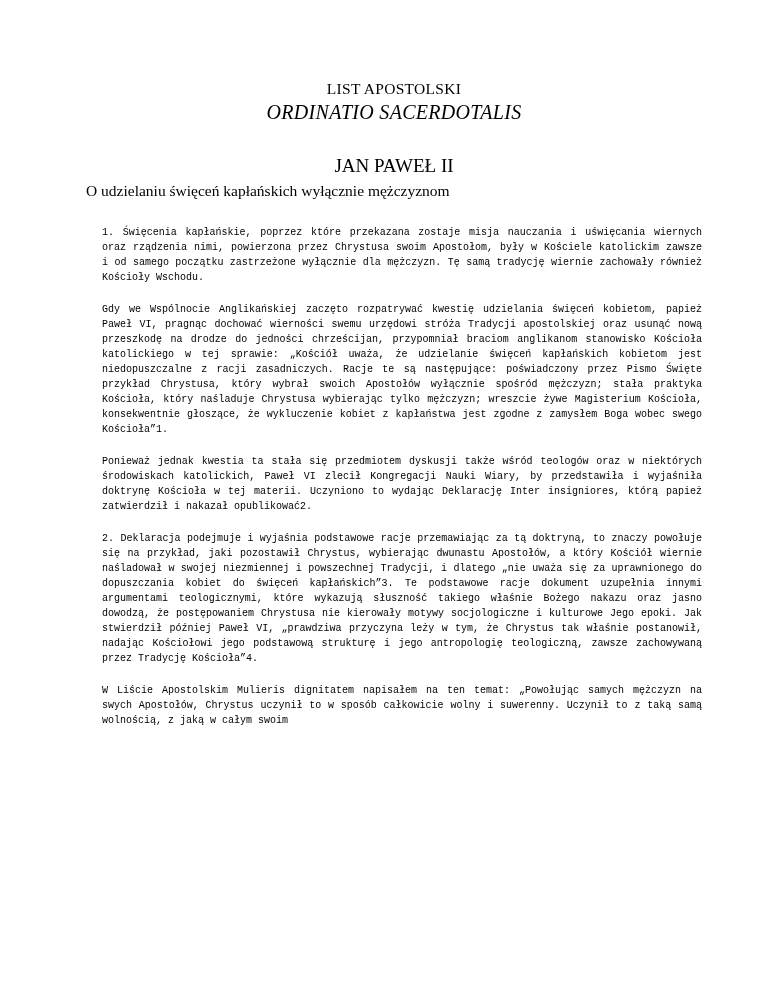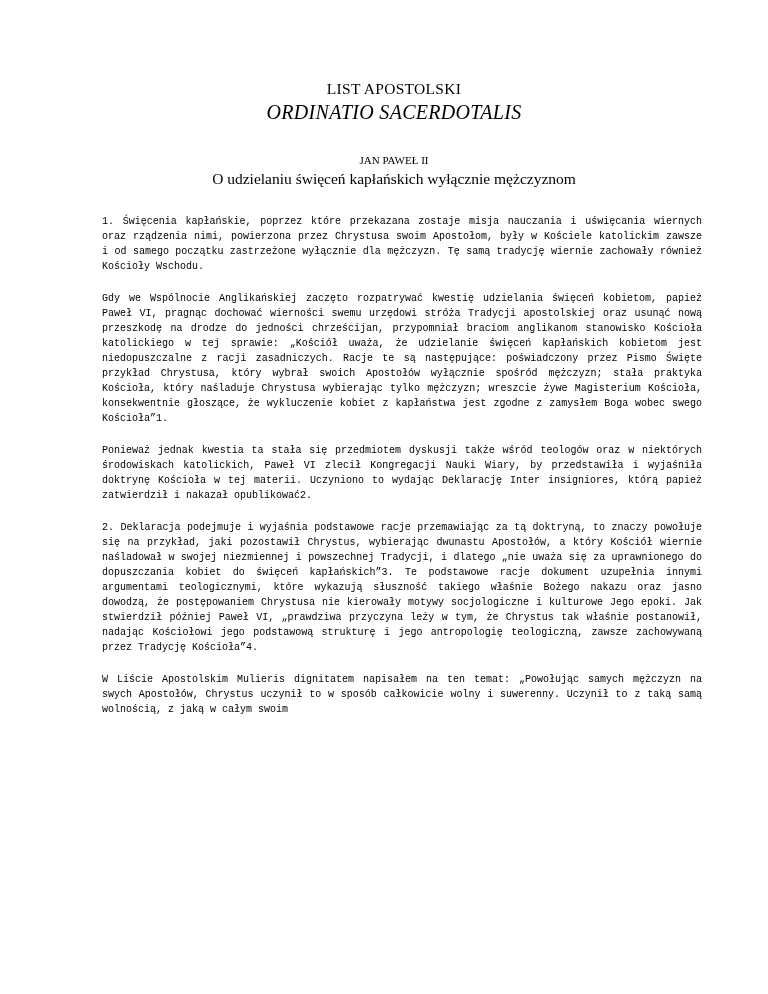--- a/index.html
+++ b/index.html
@@ -31,26 +31,26 @@
   .doc-subtitle {
     text-align: center;
     font-size: 20px;
     font-style: italic;
     line-height: 1.38;
     letter-spacing: 0.3px;
     margin: 0 0 26px 0;
   }
   .doc-author {
     text-align: center;
-    font-size: 11px;
+    font-size: 19px;
     line-height: 1.4;
     margin: 0;
   }
   .doc-topic {
-    text-align: center;
+    text-align: left;
     font-size: 15.5px;
     line-height: 1.4;
     margin: 0 0 24px 0;
   }
   p.body-par {
     text-align: justify;
     font-size: 10px;
     line-height: 1.5;
     margin: 0 0 17px 16px;
     hyphens: none;

